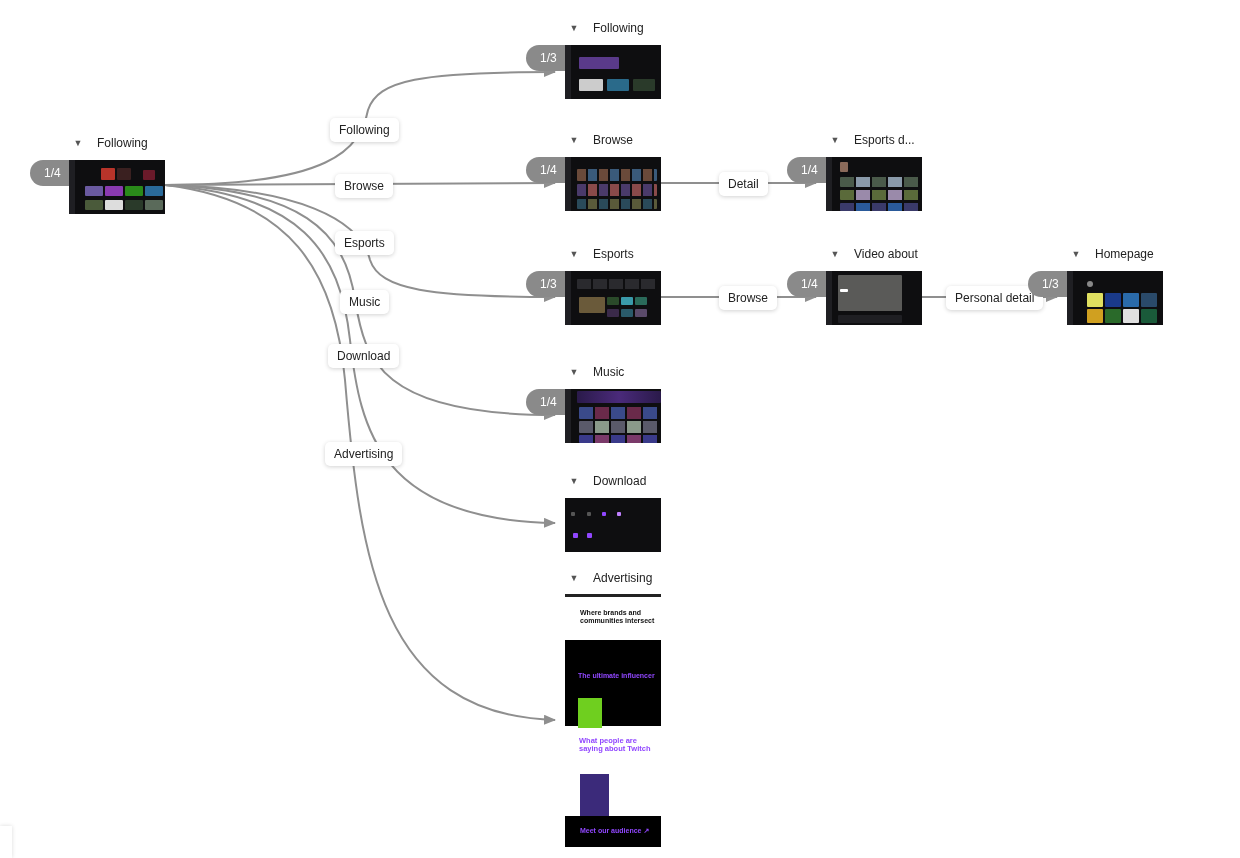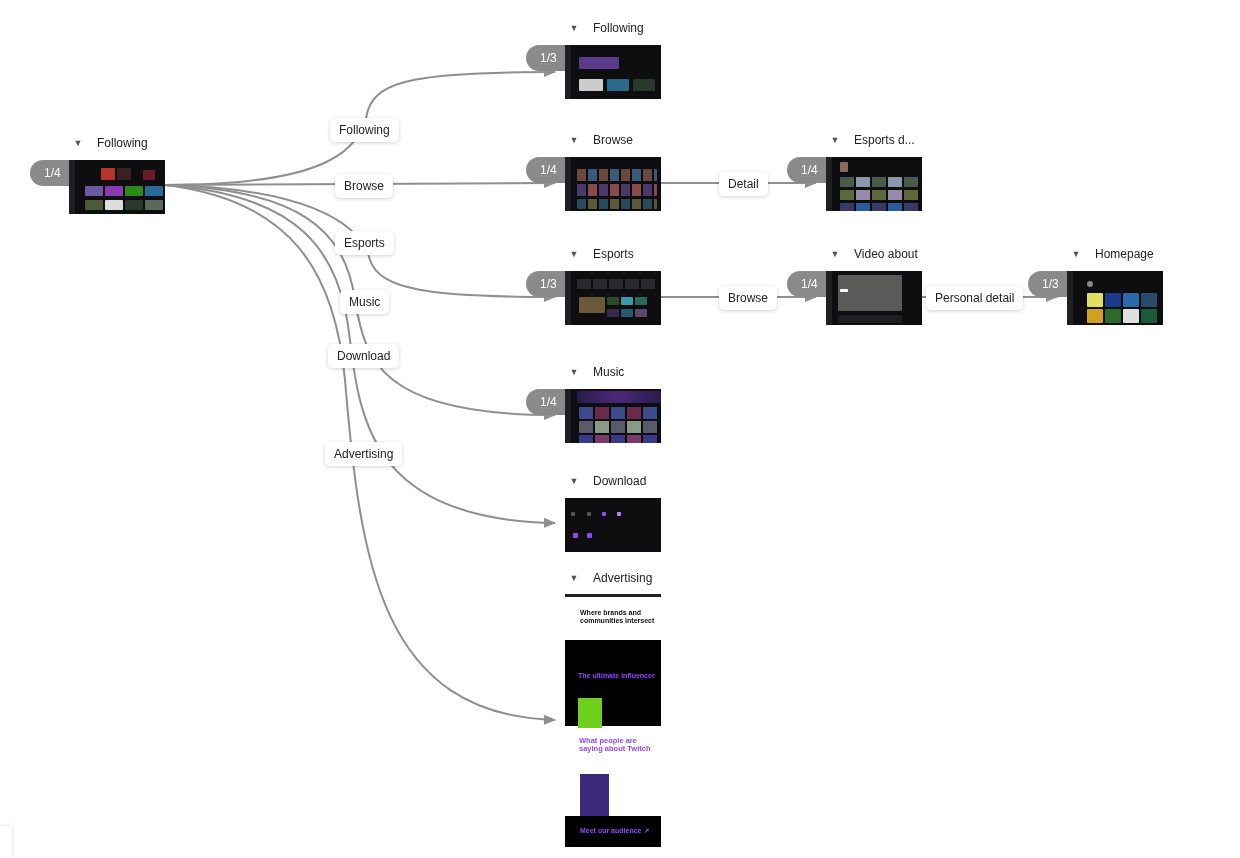--- a/index.html
+++ b/index.html
@@ -49,21 +49,21 @@
 </svg>
 
 <div class="edge-label" style="left:330px;top:118px;">Following</div>
 <div class="edge-label" style="left:335px;top:174px;">Browse</div>
 <div class="edge-label" style="left:335px;top:231px;">Esports</div>
 <div class="edge-label" style="left:340px;top:290px;">Music</div>
 <div class="edge-label" style="left:328px;top:344px;">Download</div>
 <div class="edge-label" style="left:325px;top:442px;">Advertising</div>
 <div class="edge-label" style="left:719px;top:172px;">Detail</div>
 <div class="edge-label" style="left:719px;top:286px;">Browse</div>
-<div class="edge-label" style="left:926px;top:286px;text-align:center;">Personal detail</div>
+<div class="edge-label" style="left:946px;top:286px;text-align:center;">Personal detail</div>
 
 <div class="node-title" style="left:71px;top:135px;">
   <span class="chev">▼</span>
   <span>Following</span>
 </div>
 <div class="badge" style="left:30px;top:160px;">1/4</div>
 <div class="thumb" style="left:69px;top:160px;width:96px;height:54px;">
   <div class="sb"></div>
   <div class="tile" style="left:32px;top:8px;width:14px;height:12px;background:#b8342a;"></div>
   <div class="tile" style="left:48px;top:8px;width:14px;height:12px;background:#3a2020;"></div>

